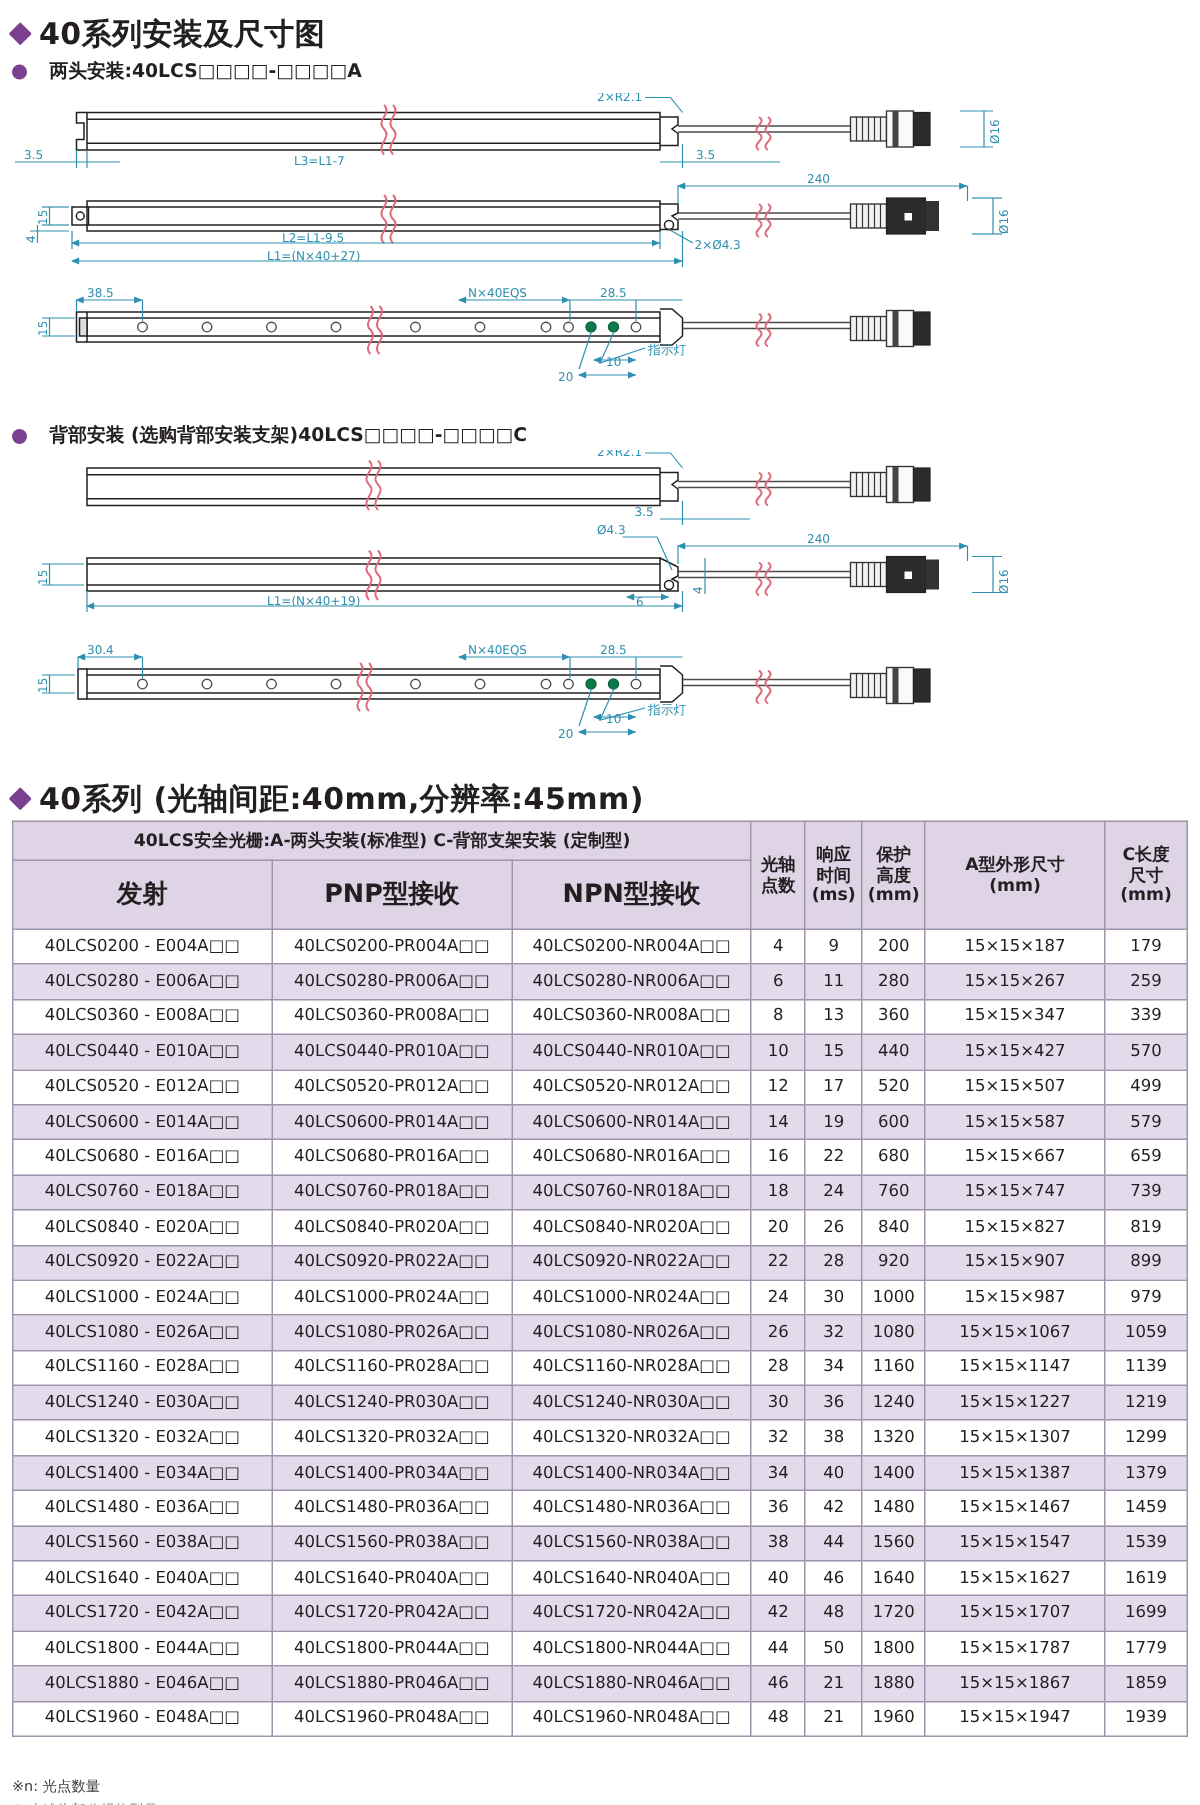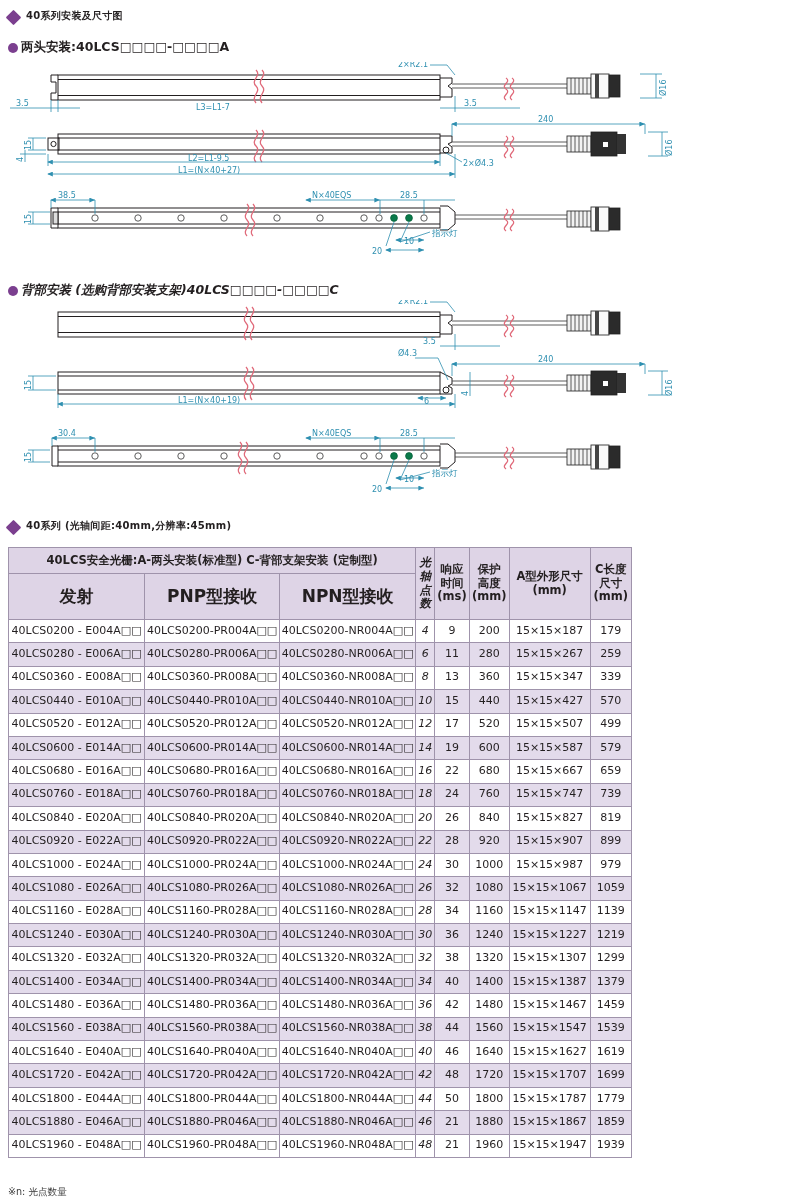--- a/index.html
+++ b/index.html
@@ -7,61 +7,61 @@
     width: 800px; height: 1203px;
     background: #ffffff;
     font-family: "DejaVu Sans", "Liberation Sans", sans-serif;
     color: #231f20;
     overflow: hidden;
   }
   .page { position: relative; width: 800px; height: 1203px; }
 
   
   .sec-title {
-    display: flex; align-items: flex-end; gap: 7px;
-    font-size: 10px; font-weight: bold; letter-spacing: .3px;
+    display: flex; align-items: center; gap: 7px;
+    font-size: 20px; font-weight: bold; letter-spacing: .3px;
   }
   .diamond {
     width: 11px; height: 11px; background: #7b3f8f;
     transform: rotate(45deg); flex: none; border-radius: 1px;
   }
-  .sub-title { display: flex; align-items: center; gap: 3px; font-size: 12.5px; font-weight: bold; }
+  .sub-title { display: flex; align-items: center; gap: 15px; font-size: 12.5px; font-weight: bold; }
   .dot { width: 10px; height: 10px; border-radius: 50%; background: #7b3f8f; flex: none; }
 
   #t1 { position: absolute; left: 8px; top: 9px; }
   #t2 { position: absolute; left: 8px; top: 39px; }
-  #t3 { position: absolute; left: 8px; top: 282px; font-style: italic; }
+  #t3 { position: absolute; left: 8px; top: 282px; }
   #t4 { position: absolute; left: 8px; top: 519px; }
 
   
   .draw { position: absolute; }
   .draw svg { display: block; }
 
   
   .tbl-wrap { position: absolute; left: 8px; top: 547px; width: 784px; }
   table.spec {
-    border-collapse: collapse; width: 624px;
+    border-collapse: collapse; width: 784px;
     font-size: 10.5px; color: #231f20;
   }
   table.spec th, table.spec td {
     border: 1px solid #9f93ab;
     text-align: center; vertical-align: middle;
     padding: 0; line-height: 1.18;
   }
   table.spec thead th {
     background: #ded4e6; font-weight: bold; font-size: 17px;
     padding: 3px 2px;
   }
   table.spec thead tr.h1 th { height: 26px; font-size: 11.5px; }
   table.spec thead tr.h2 th { height: 46px; }
   table.spec tbody td { height: 23.4px; font-size: 11px; white-space: nowrap; }
   table.spec tbody tr.alt td { background: #e3dbeb; }
   table.spec tbody tr:not(.alt) td { background: #ffffff; }
   .cw-a { width: 173px; } .cw-b { width: 160px; } .cw-c { width: 160px; }
-  .cw-d { width: 36px; font-style: italic; }  .cw-e { width: 38px; } .cw-f { width: 42px; }
+  .cw-d { width: 36px; }  .cw-e { width: 38px; } .cw-f { width: 42px; }
   .cw-g { width: 120px; } .cw-h { width: 55px; }
 
   
   .notes {
     position: absolute; left: 8px; top: 1184px; width: 780px;
     font-size: 9.6px; line-height: 1.65; color: #3b3b3b;
   }
   .notes div { white-space: nowrap; }
 </style>
 </head>

